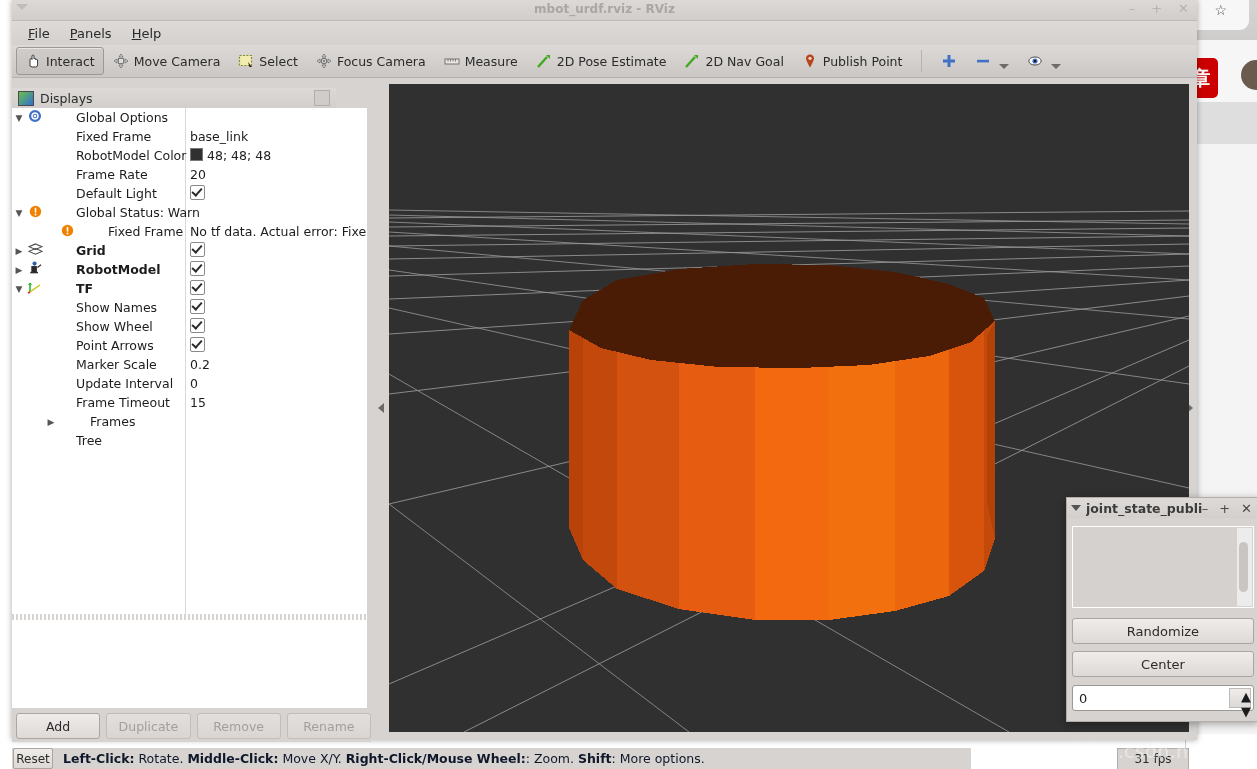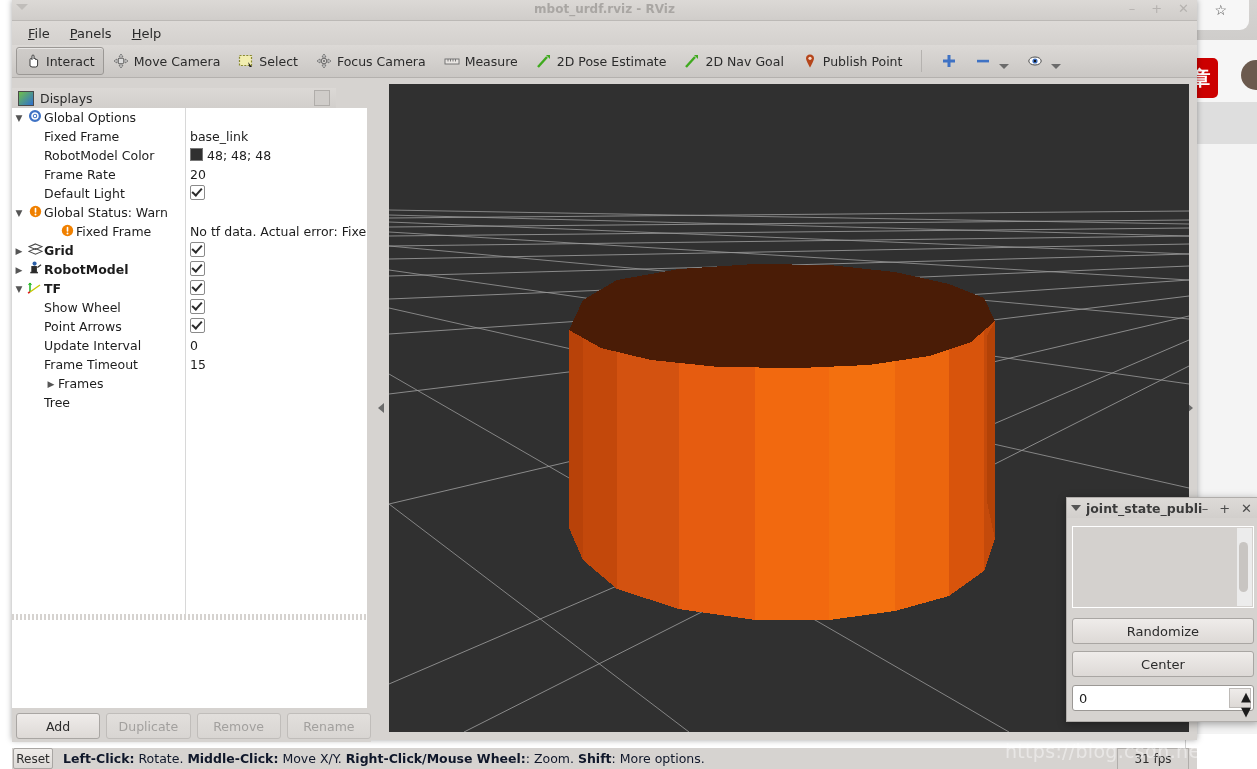--- a/index.html
+++ b/index.html
@@ -71,21 +71,21 @@
   .panel-head-box { width:14px; height:14px; background:#cfccc9; border:1px solid #b0adaa; }
   .displays-icon { width:14px;height:13px; background:linear-gradient(135deg,#6fbf4a,#2f6fd0);
       border:1px solid #4a4a4a; }
 
   .tree { position:absolute; left:0; top:20px; width:355px; height:600px;
       background:#ffffff; overflow:hidden; font-size:12.5px; }
   .tree-split { position:absolute; left:173px; top:0; width:1px; height:530px; background:#d8d8d8; }
   .row { display:flex; height:19px; align-items:center; position:relative; }
   .row .arrow { width:14px; text-align:center; font-size:9px; color:#555; }
   .row .ic { width:18px; text-align:center; }
-  .row .lbl { flex:0 0 auto; color:#1c1c1c; }
+  .row .lbl { flex:0 0 auto; color:#1c1c1c;margin-left:32px; }
   .row .val { position:absolute; left:178px; color:#1c1c1c; white-space:nowrap; }
   .blue { color:#1f5fd0; font-weight:bold; }
   .warn { color:#e08000; }
   .indent1 { padding-left:32px; }
   .chk { width:13px; height:13px; border:1px solid #8a8a8a; background:#fff;
       display:inline-block; position:relative; border-radius:2px; }
   .chk::after { content:""; position:absolute; left:3px; top:0px; width:4px; height:8px;
       border:solid #2b2b2b; border-width:0 2px 2px 0; transform:rotate(42deg); }
   .colorswatch { display:inline-block; width:11px; height:11px; background:#303030;
       border:1px solid #777; vertical-align:-1px; margin-right:4px; }
@@ -110,21 +110,21 @@
       background:#d6d3d0; display:flex; align-items:center; justify-content:center; }
   .tri-l { width:0;height:0;border-top:5px solid transparent;border-bottom:5px solid transparent;
       border-right:6px solid #6b6b6b; }
   .tri-r { width:0;height:0;border-top:5px solid transparent;border-bottom:5px solid transparent;
       border-left:6px solid #6b6b6b; }
 
   .fps { position:absolute; left:1105px; top:748px; width:70px; height:20px;
       background:#d6d3d0; border:1px solid #b0adaa; font-size:12px; color:#2b2b2b;
       display:flex; align-items:center; justify-content:center; }
 
-  .statusbar { position:absolute; left:0; top:748px; width:1185px; height:21px;
+  .statusbar { position:absolute; left:0; top:748px; width:959px; height:21px;
       background:#d6d3d0; display:flex; align-items:center; }
   .reset-btn { width:38px; height:19px; margin-left:1px; font-size:12px; color:#2b2b2b;
       border:1px solid #a9a6a3; border-radius:2px;
       background:linear-gradient(to bottom,#eeebe8,#dcd9d6);
       display:flex; align-items:center; justify-content:center; }
   .status-text { margin-left:10px; font-size:12.5px; color:#0f172a; white-space:nowrap; }
   .status-text b { font-weight:bold; }
 
   
   .jsp { position:absolute; left:1066px; top:497px; width:191px; height:223px;
@@ -397,27 +397,37 @@
                 <path d="M3 12 L3 3" stroke="#2bb82b" stroke-width="1.6"></path>
                 <path d="M3 12 L13 5" stroke="#c8c800" stroke-width="1.4"></path>
                 <path d="M3 12 L1 13" stroke="#e02020" stroke-width="1.6"></path>
                 <path d="M3 3 L1.6 5 M3 3 L4.4 5" stroke="#2bb82b" stroke-width="1.2" fill="none"></path>
               </svg></span>
             <span class="lbl blue">TF</span>
             <span class="val"><span class="chk"></span></span>
           </div>
           <div class="row indent1">
             <span class="arrow" style="width: 0px;"></span>
+            <span class="lbl">Show Names</span>
+            <span class="val"><span class="chk"></span></span>
+          </div>
+          <div class="row indent1">
+            <span class="arrow" style="width: 0px;"></span>
             <span class="lbl">Show Wheel</span>
             <span class="val"><span class="chk"></span></span>
           </div>
           <div class="row indent1">
             <span class="arrow" style="width: 0px;"></span>
             <span class="lbl">Point Arrows</span>
             <span class="val"><span class="chk"></span></span>
+          </div>
+          <div class="row indent1">
+            <span class="arrow" style="width: 0px;"></span>
+            <span class="lbl">Marker Scale</span>
+            <span class="val">0.2</span>
           </div>
           <div class="row indent1">
             <span class="arrow" style="width: 0px;"></span>
             <span class="lbl">Update Interval</span>
             <span class="val">0</span>
           </div>
           <div class="row indent1">
             <span class="arrow" style="width: 0px;"></span>
             <span class="lbl">Frame Timeout</span>
             <span class="val">15</span>

